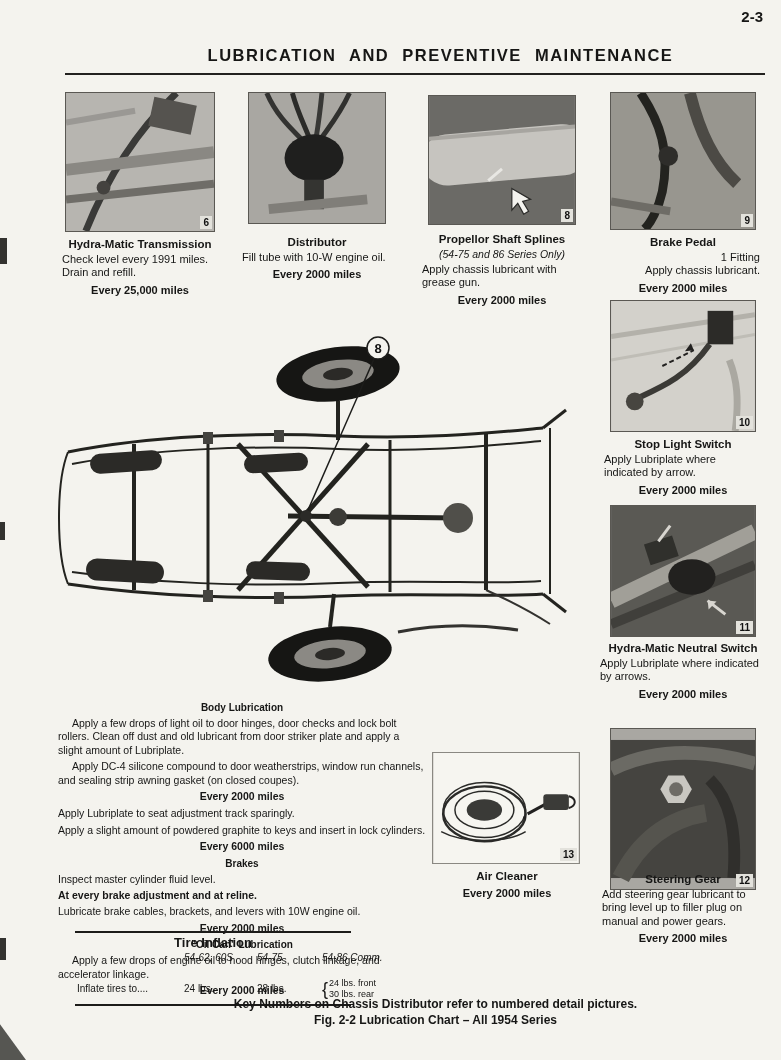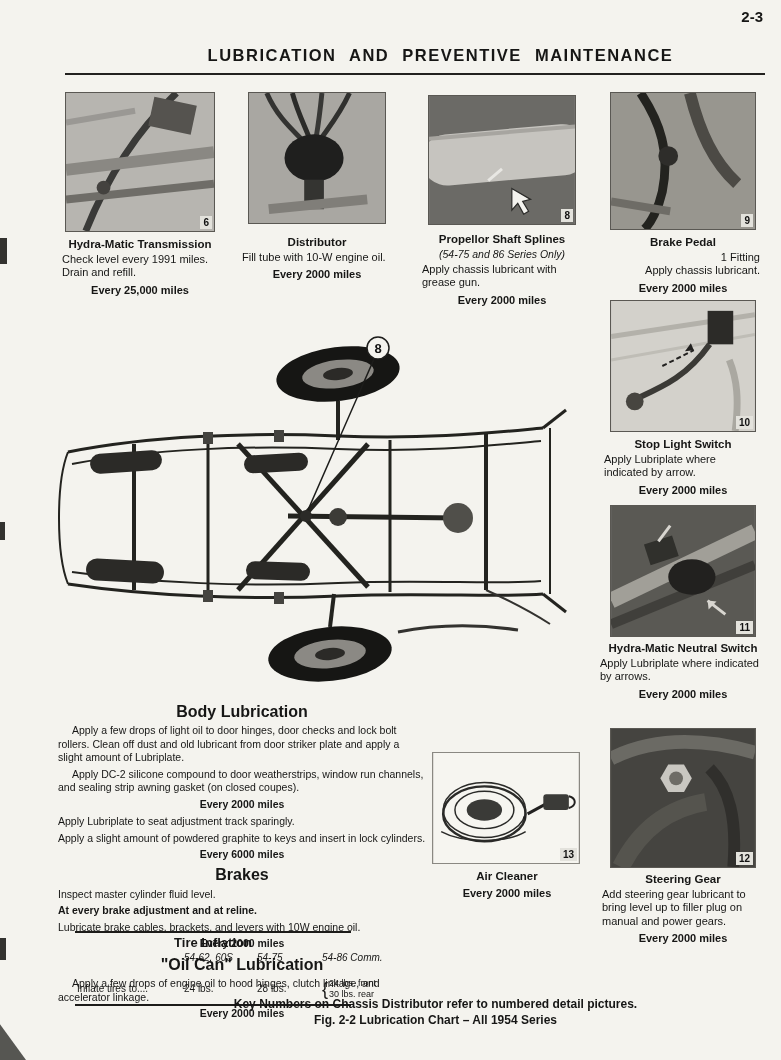--- a/index.html
+++ b/index.html
@@ -23,21 +23,21 @@
   .cap-title { font-weight:bold; font-size:11.5px; margin-bottom:2px; }
   .cap-sub   { font-style:italic; font-size:10.5px; margin-bottom:2px; }
   .cap-body  { text-align:left; padding:0 2px; }
   .cap-body.center { text-align:right; }
   .cap-int   { font-weight:bold; margin-top:4px; text-align:center; }
 
   .chassis { position:absolute; left:38px; top:332px; width:532px; height:368px; }
   .chassis svg { display:block; width:100%; height:100%; }
 
   .bl { position:absolute; left:58px; top:699px; width:368px; font-size:10.5px; line-height:1.28; }
-  .bl .bl-h { font-weight:bold; font-size:16px; text-align:center; margin:3px 0 2px; }
+  .bl .bl-h { font-weight:bold; font-size:10px; text-align:center; margin:3px 0 2px; }
   .bl p { margin-bottom:3px; }
   .bl p.ind { text-indent:14px; }
   .bl p.bold { font-weight:bold; }
   .bl .bl-int { font-weight:bold; text-align:center; margin:0 0 4px; }
 
   .tire { position:absolute; left:75px; top:931px; width:276px; font-size:10px;
           border-top:2px solid #1c1b19; border-bottom:2px solid #1c1b19; padding:2px 2px 4px; }
   .tire-h { font-weight:bold; font-size:13px; text-align:center; margin-bottom:2px; }
   .tire-grid { display:grid; grid-template-columns:92px 58px 50px 74px; align-items:center; row-gap:1px;gap:15px; }
   .tire-grid .th { font-style:italic; }
@@ -222,21 +222,21 @@
       <path d="M60 20 L48 36" stroke="#d8d6d0" stroke-width="3"></path>
     </svg>
     <span class="photo-num">11</span>
   </div>
   <div class="caption" style="left:598px;top:641px;width:170px;">
     <div class="cap-title">Hydra-Matic Neutral Switch</div>
     <div class="cap-body">Apply Lubriplate where indicated by arrows.</div>
     <div class="cap-int">Every 2000 miles</div>
   </div>
 
-  <div class="photo" style="left:610px;top:728px;width:146px;height:140px;">
+  <div class="photo" style="left:610px;top:728px;width:146px;height:162px;">
     <svg viewBox="0 0 146 140">
       <rect width="146" height="140" fill="#454440"></rect>
       <path d="M0 30 C40 10 90 8 146 24" stroke="#6b6a64" stroke-width="14" fill="none"></path>
       <path d="M10 140 C30 100 60 80 96 74" stroke="#55544e" stroke-width="18" fill="none"></path>
       <polygon points="58,36 74,36 82,50 74,64 58,64 50,50" fill="#c9c7c1"></polygon>
       <circle cx="66" cy="50" r="7" fill="#6e6c66"></circle>
       <path d="M100 40 C120 60 128 90 124 140" stroke="#302f2c" stroke-width="12" fill="none"></path>
     </svg>
     <span class="photo-num">12</span>
   </div>
@@ -262,21 +262,21 @@
     <span class="photo-num">13</span>
   </div>
   <div class="caption" style="left:428px;top:869px;width:158px;">
     <div class="cap-title">Air Cleaner</div>
     <div class="cap-int">Every 2000 miles</div>
   </div>
 
   <section class="bl">
     <div class="bl-h">Body Lubrication</div>
     <p class="ind">Apply a few drops of light oil to door hinges, door checks and lock bolt rollers. Clean off dust and old lubricant from door striker plate and apply a slight amount of Lubriplate.</p>
-    <p class="ind">Apply DC-2 silicone compound to door weatherstrips, window run channels, and sealing strip awning gasket (on closed coupes).</p>
+    <p class="ind">Apply DC-4 silicone compound to door weatherstrips, window run channels, and sealing strip awning gasket (on closed coupes).</p>
     <div class="bl-int">Every 2000 miles</div>
     <p>Apply Lubriplate to seat adjustment track sparingly.</p>
     <p>Apply a slight amount of powdered graphite to keys and insert in lock cylinders.</p>
     <div class="bl-int">Every 6000 miles</div>
     <div class="bl-h">Brakes</div>
     <p>Inspect master cylinder fluid level.</p>
     <p class="bold">At every brake adjustment and at reline.</p>
     <p>Lubricate brake cables, brackets, and levers with 10W engine oil.</p>
     <div class="bl-int">Every 2000 miles</div>
     <div class="bl-h">"Oil Can" Lubrication</div>

